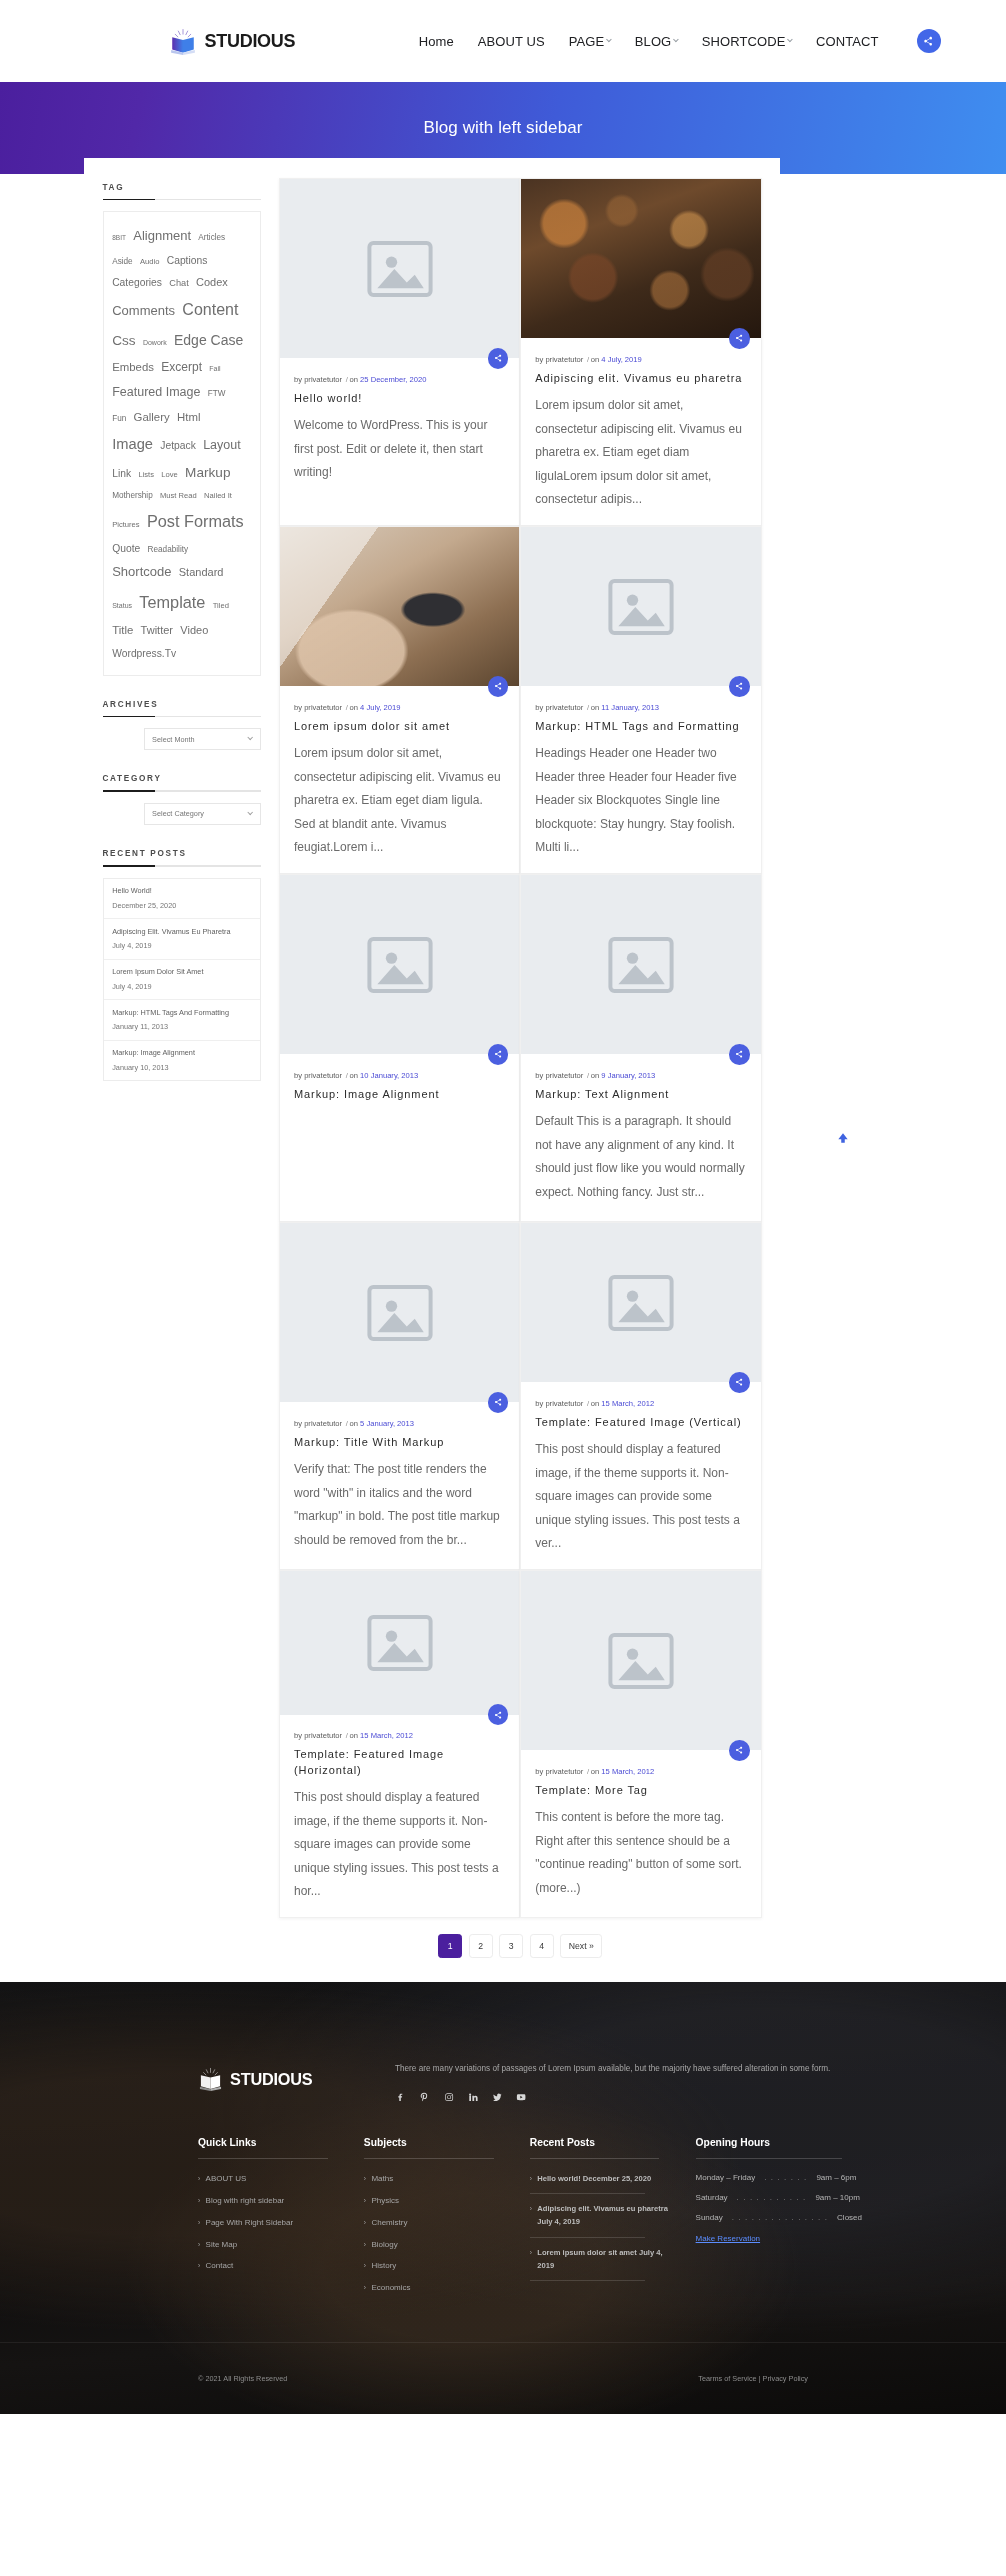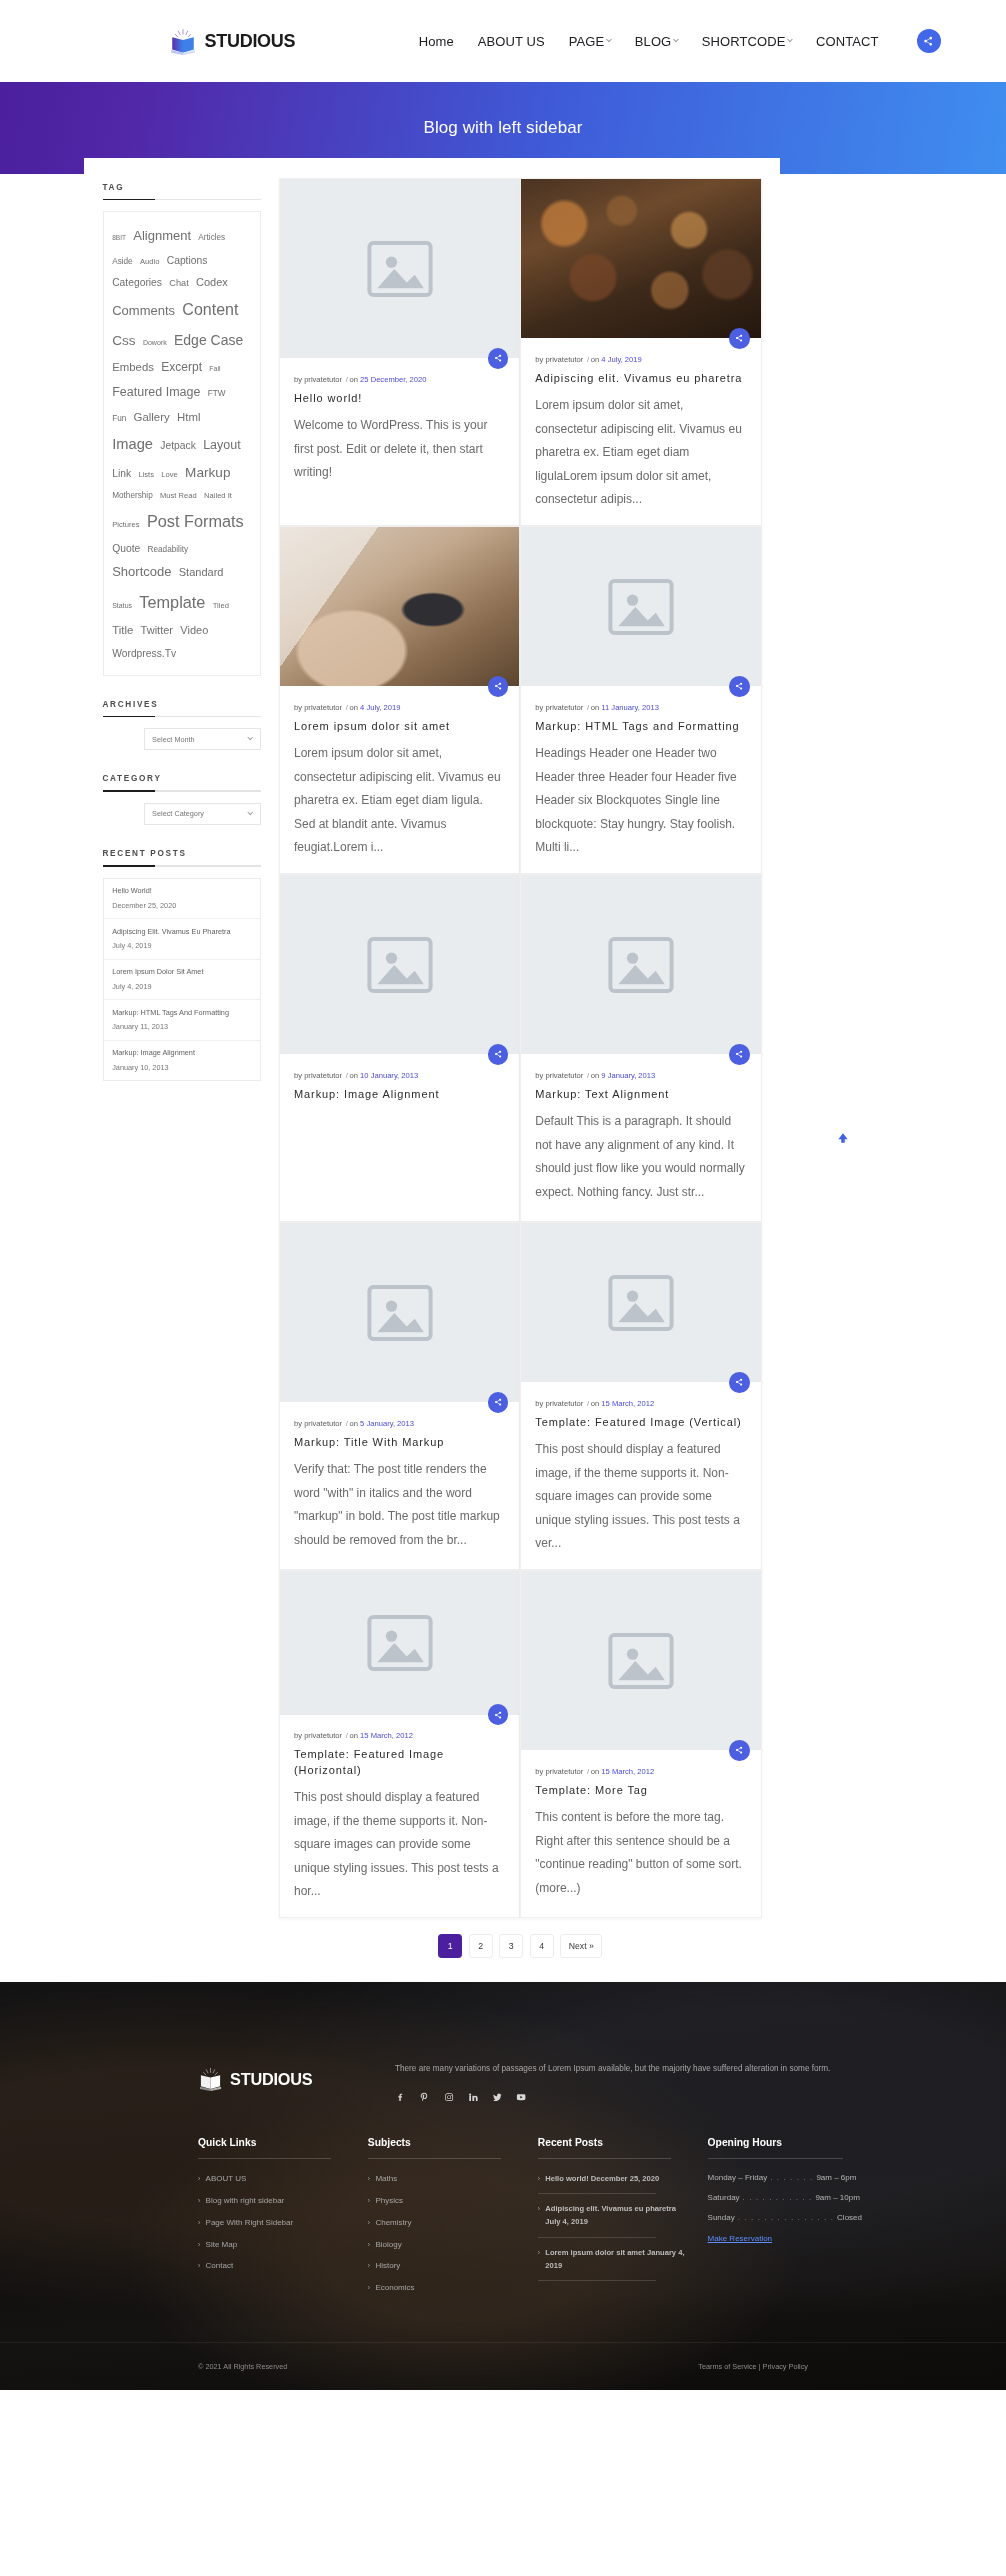--- a/index.html
+++ b/index.html
@@ -246,33 +246,33 @@
     color: #a6a6a6; font-size: 8px; line-height: 1.6;
     display: flex; gap: 5.4px; align-items: baseline;
     margin-bottom: 9.2px; cursor: pointer;
   }
   .chev { color: #a6a6a6; font-size: 6.5px; }
   .fp-item { display: flex; gap: 5.4px; align-items: baseline; margin-bottom: 3.3px; }
   .fp-text { color: #bdbdbd; font-size: 7.6px; line-height: 1.7; font-weight: bold; }
   .fp-divider { height: 0.5px; background: rgba(255,255,255,0.14); margin: 7.6px 0 9.8px 0; width: 78%; }
   .hours-row {
     color: #b5b5b5; font-size: 8px; margin-bottom: 11px;
-    display: flex; align-items: baseline; gap: 3px; white-space: nowrap;
+    display: flex; align-items: baseline; gap: 9px; white-space: nowrap;
   }
   .hours-dots { flex: 0 0 auto; letter-spacing: 1.1px; color: #8e8e8e; }
   .reserve-link {
     color: #5b8dff; font-size: 8px; text-decoration: underline; cursor: pointer;
   }
   .footer-bottom {
     position: relative; z-index: 2;
     border-top: 0.5px solid rgba(255,255,255,0.07);
     padding: 15px 0;
   }
   .fb-inner {
-    width: 718px; margin: 4px auto; display: flex; justify-content: space-between;
+    width: 718px; margin: 16px auto; display: flex; justify-content: space-between;
     padding: 0 54px;
     color: #8c8c8c; font-size: 7.3px;
   }
   .fb-inner a { color: #8c8c8c; text-decoration: none; cursor: pointer; }
 </style>
 </head>
 <body>
 
 <div class="header">
   <div class="brand">
@@ -705,21 +705,21 @@
             <div>
               <div class="fp-item">
                 <span class="chev">›</span>
                 <span class="fp-text">Adipiscing elit. Vivamus eu pharetra July 4, 2019</span>
               </div>
               <div class="fp-divider"></div>
             </div>
             <div>
               <div class="fp-item">
                 <span class="chev">›</span>
-                <span class="fp-text">Lorem ipsum dolor sit amet January 4, 2019</span>
+                <span class="fp-text">Lorem ipsum dolor sit amet July 4, 2019</span>
               </div>
               <div class="fp-divider"></div>
             </div>
           </div>
       </div>
       <div>
         <div class="fcol-title">Opening Hours</div>
         <div class="fcol-rule"></div>
         <div id="hours-list">
             <div class="hours-row">

